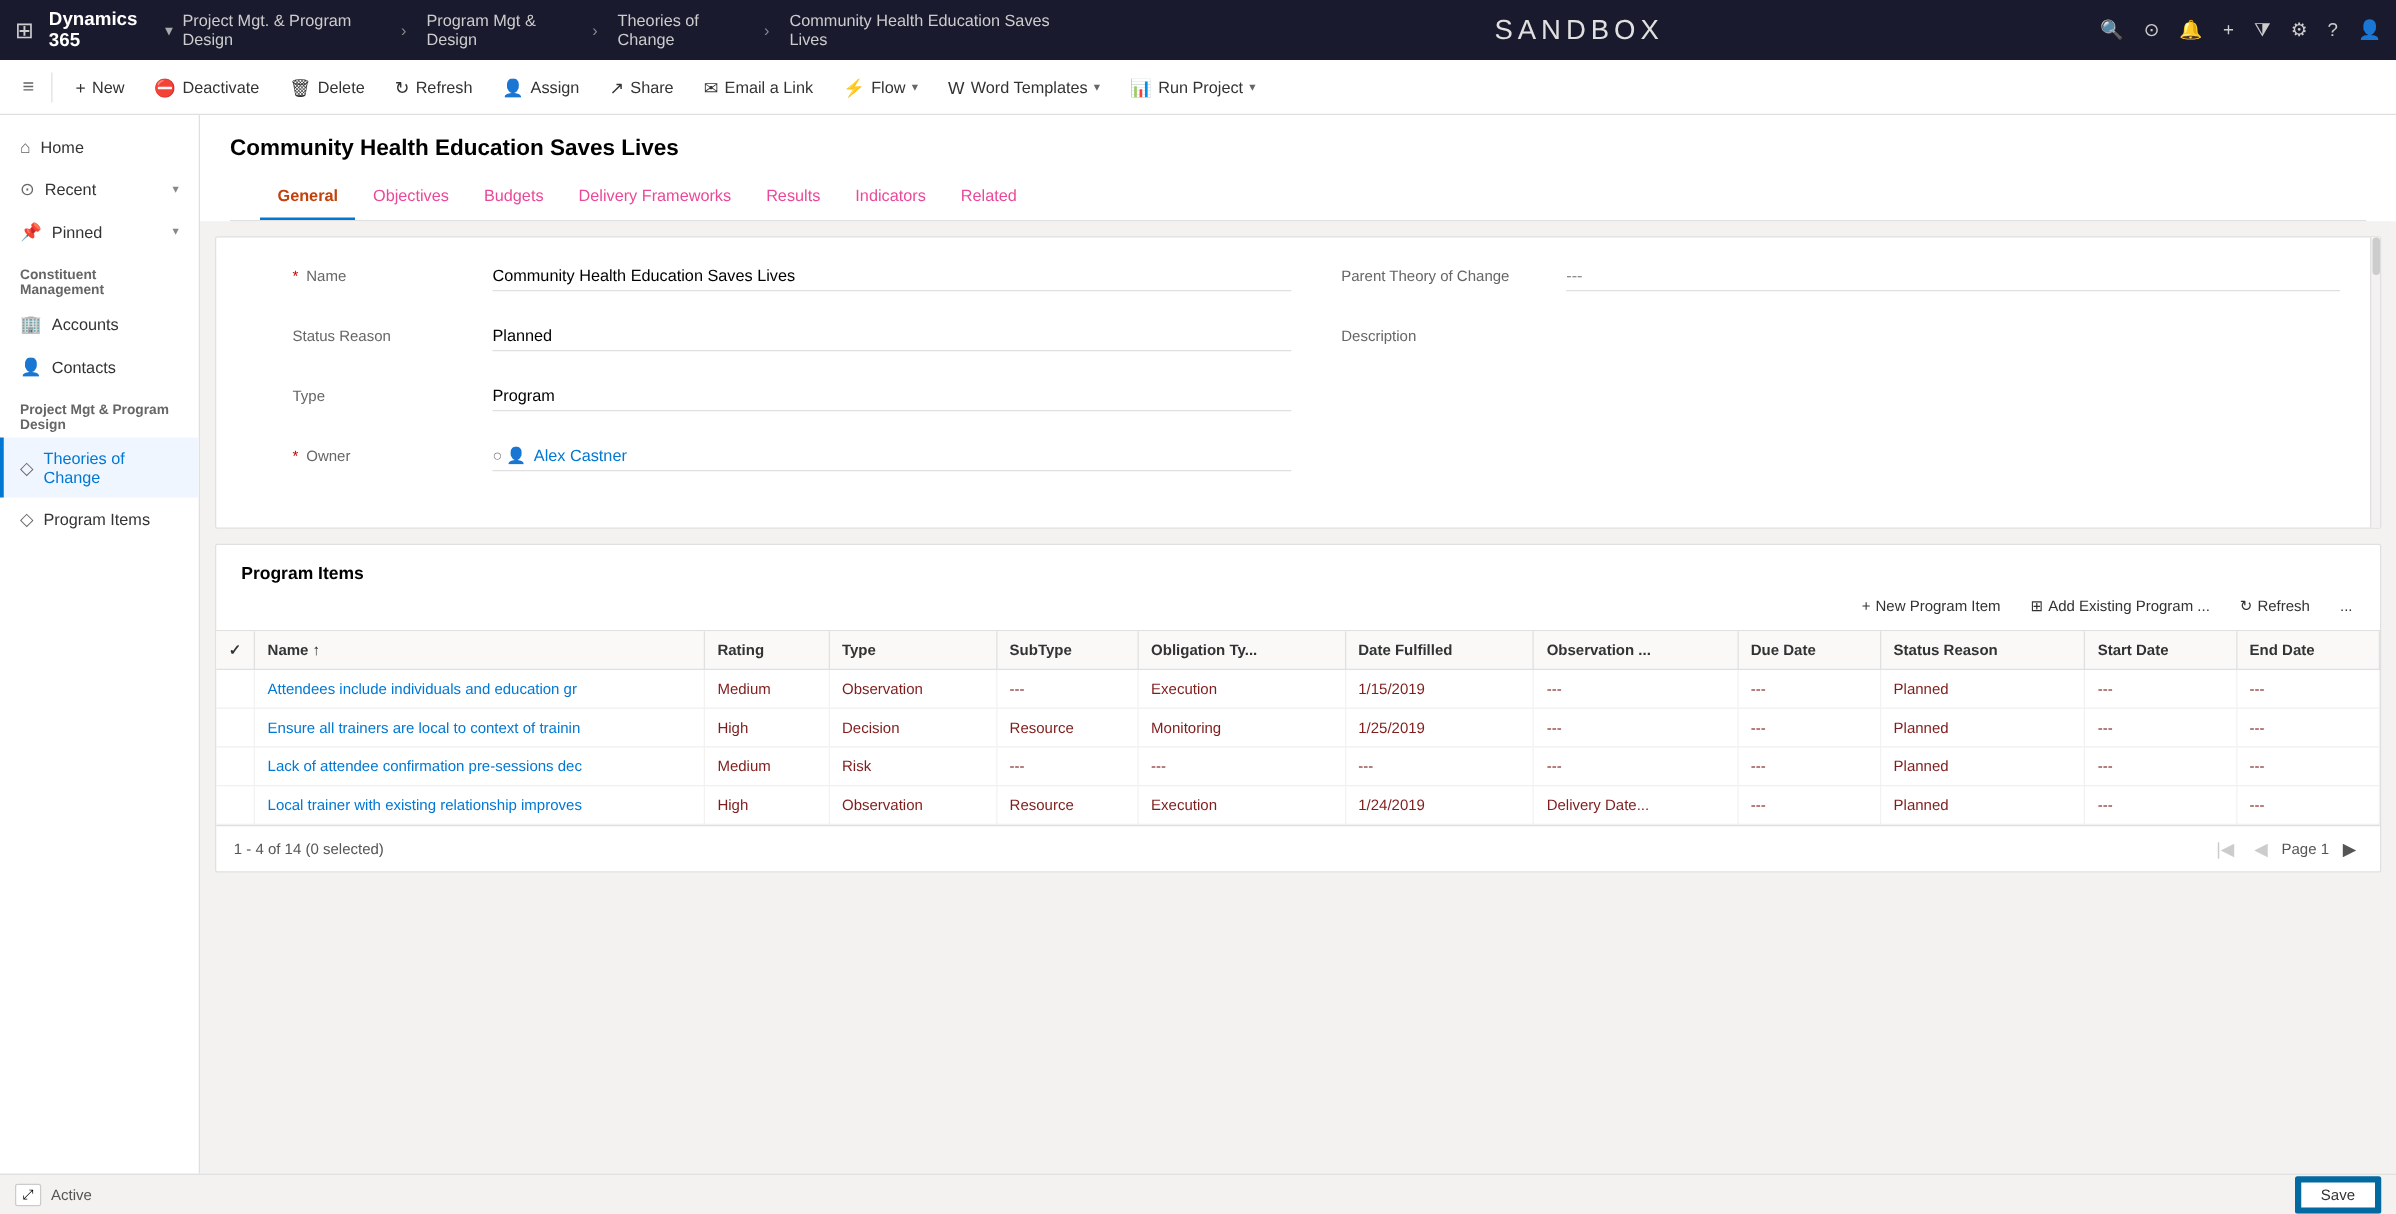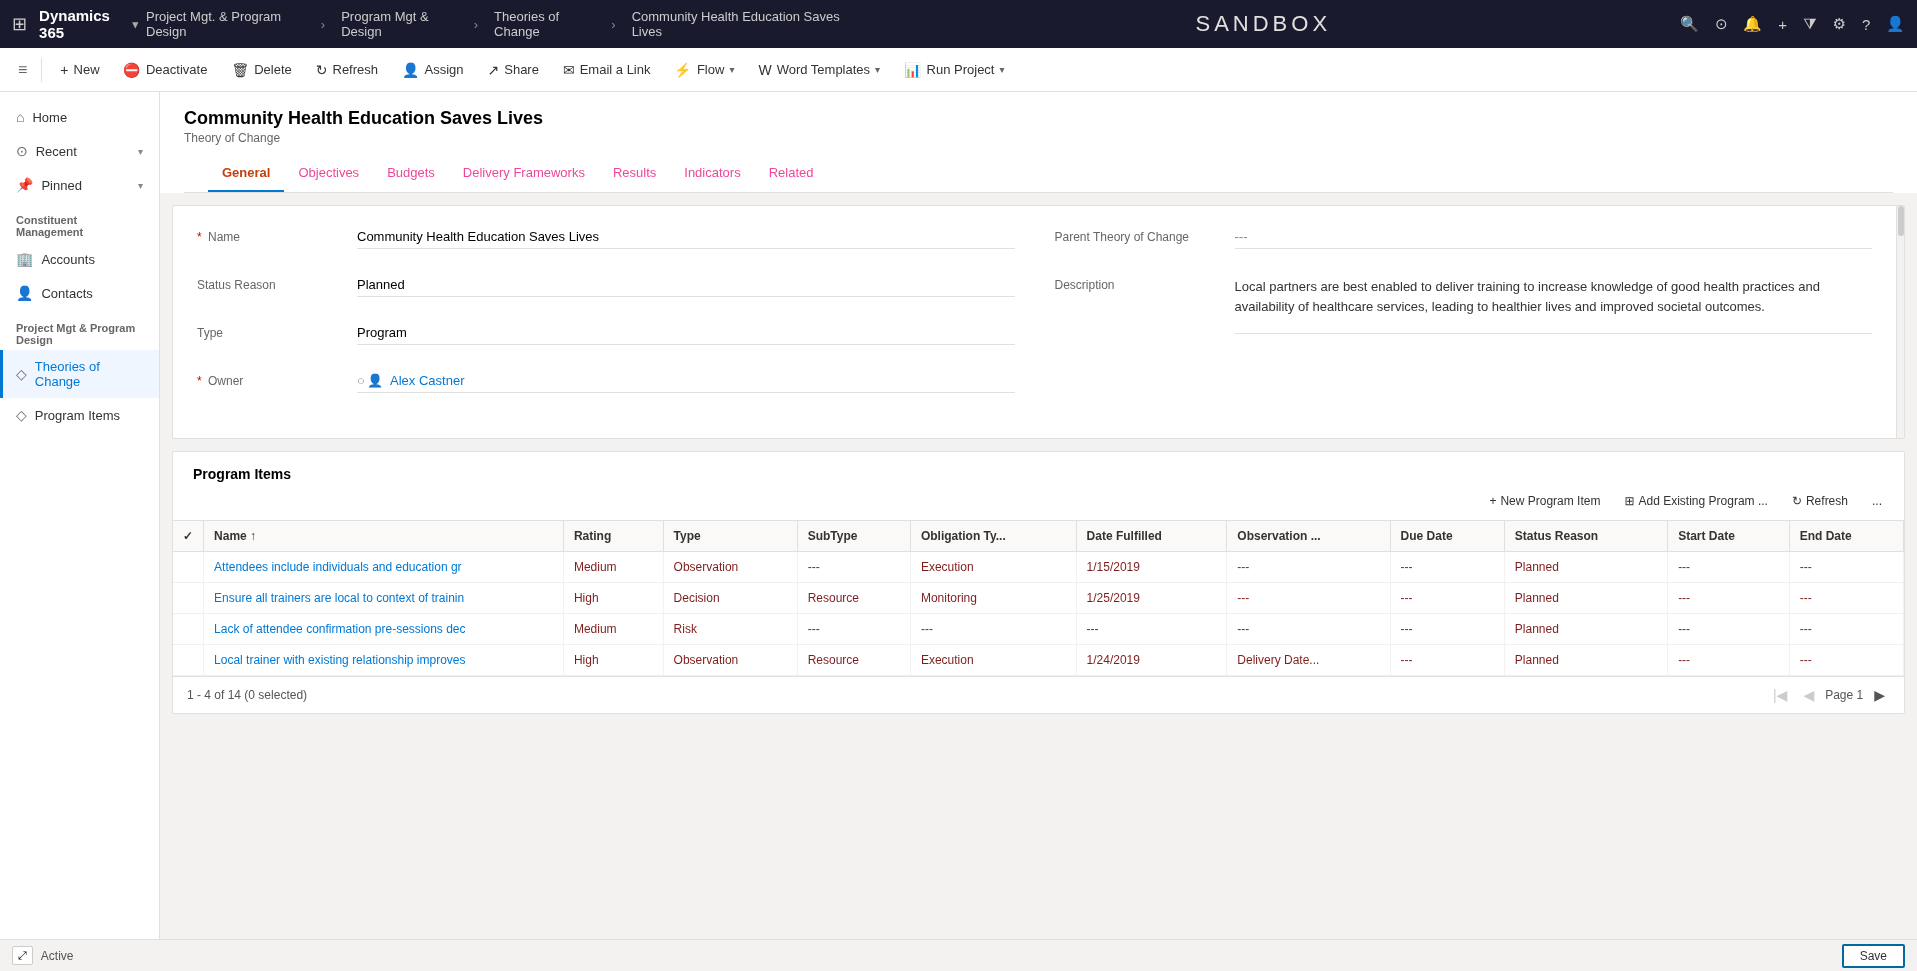--- a/index.html
+++ b/index.html
@@ -351,32 +351,33 @@
     .status-expand-btn {
       border: 1px solid #ccc;
       background: #fff;
       padding: 2px 5px;
       cursor: pointer;
       font-size: 11px;
       border-radius: 2px;
     }
     .save-btn {
       background: none;
-      border: 2px solid #0369a1;
+      border: 5px solid #0369a1;
       padding: 3px 16px;
       cursor: pointer;
       font-size: 12px;
       color: #333;
       border-radius: 2px;
       background: #fff;
     }
 
     
     .form-with-scroll {
       display: flex;
+      padding-left: 37px;
     }
     .thin-scrollbar {
       width: 8px;
       background: #f3f2f1;
       border-left: 1px solid #e0e0e0;
       position: relative;
     }
     .thin-scrollbar-thumb {
       position: absolute;
       top: 0;
@@ -505,21 +506,20 @@
     <div class="sidebar-item">
       <span class="s-icon">◇</span>
       <span>Program Items</span>
     </div>
   </div>
 
   <div class="content-area">
 
     <div class="record-header">
       <div class="record-title">Community Health Education Saves Lives</div>
-      <div class="record-subtitle">Theory of Change</div>
 
       <div class="tabs-bar">
         <div class="tab active">General</div>
         <div class="tab">Objectives</div>
         <div class="tab">Budgets</div>
         <div class="tab">Delivery Frameworks</div>
         <div class="tab">Results</div>
         <div class="tab">Indicators</div>
         <div class="tab">Related</div>
       </div>
@@ -566,21 +566,20 @@
             <div class="form-field">
               <div class="form-label" style="width:180px;">
                 <span>Parent Theory of Change</span>
               </div>
               <div class="form-value muted">---</div>
             </div>
             <div class="form-field" style="align-items:flex-start;">
               <div class="form-label" style="width:180px; padding-top:4px;">
                 <span>Description</span>
               </div>
-              <div class="form-value description" style="white-space:normal; min-height: 60px;">Local partners are best enabled to deliver training to increase knowledge of good health practices and availability of healthcare services, leading to healthier lives and improved societal outcomes.</div>
             </div>
           </div>
         </div>
         <div class="thin-scrollbar">
           <div class="thin-scrollbar-thumb"></div>
         </div>
       </div>
     </div>
 
     <div class="program-items-section">

